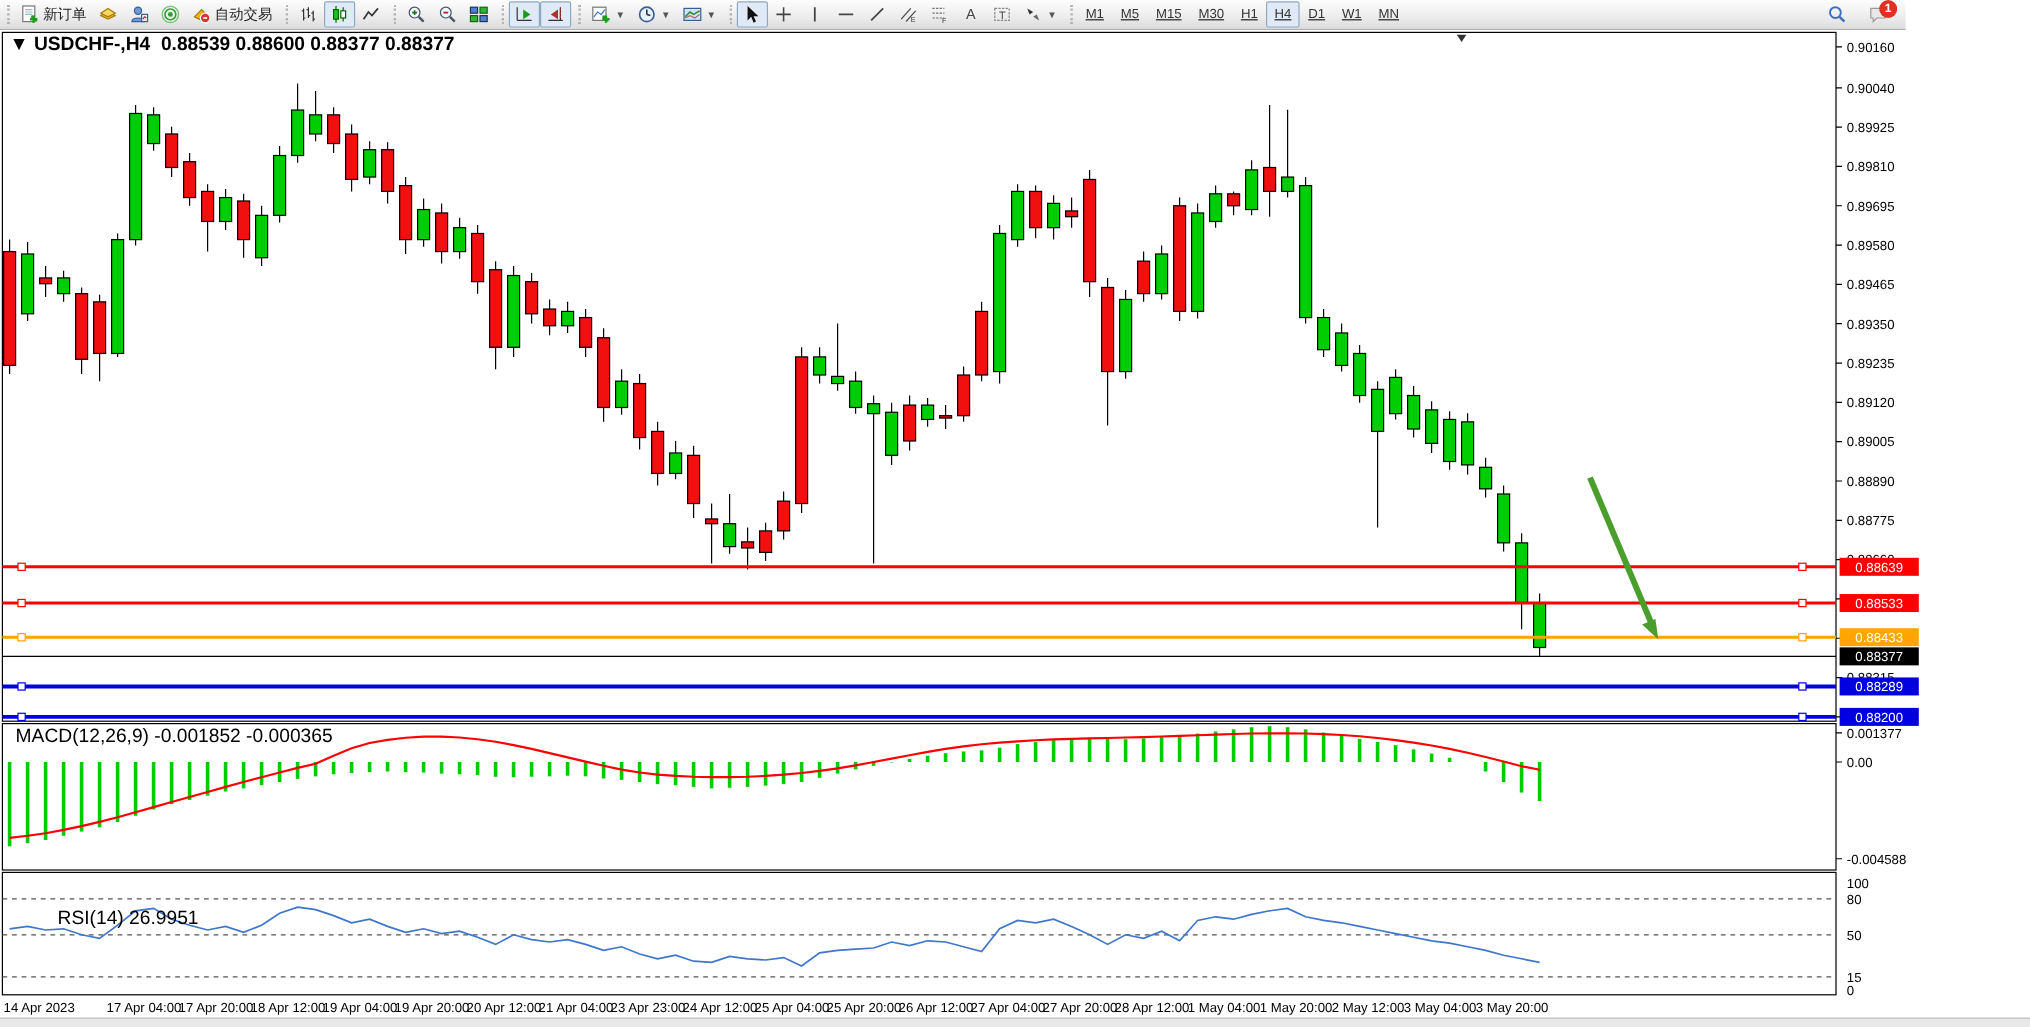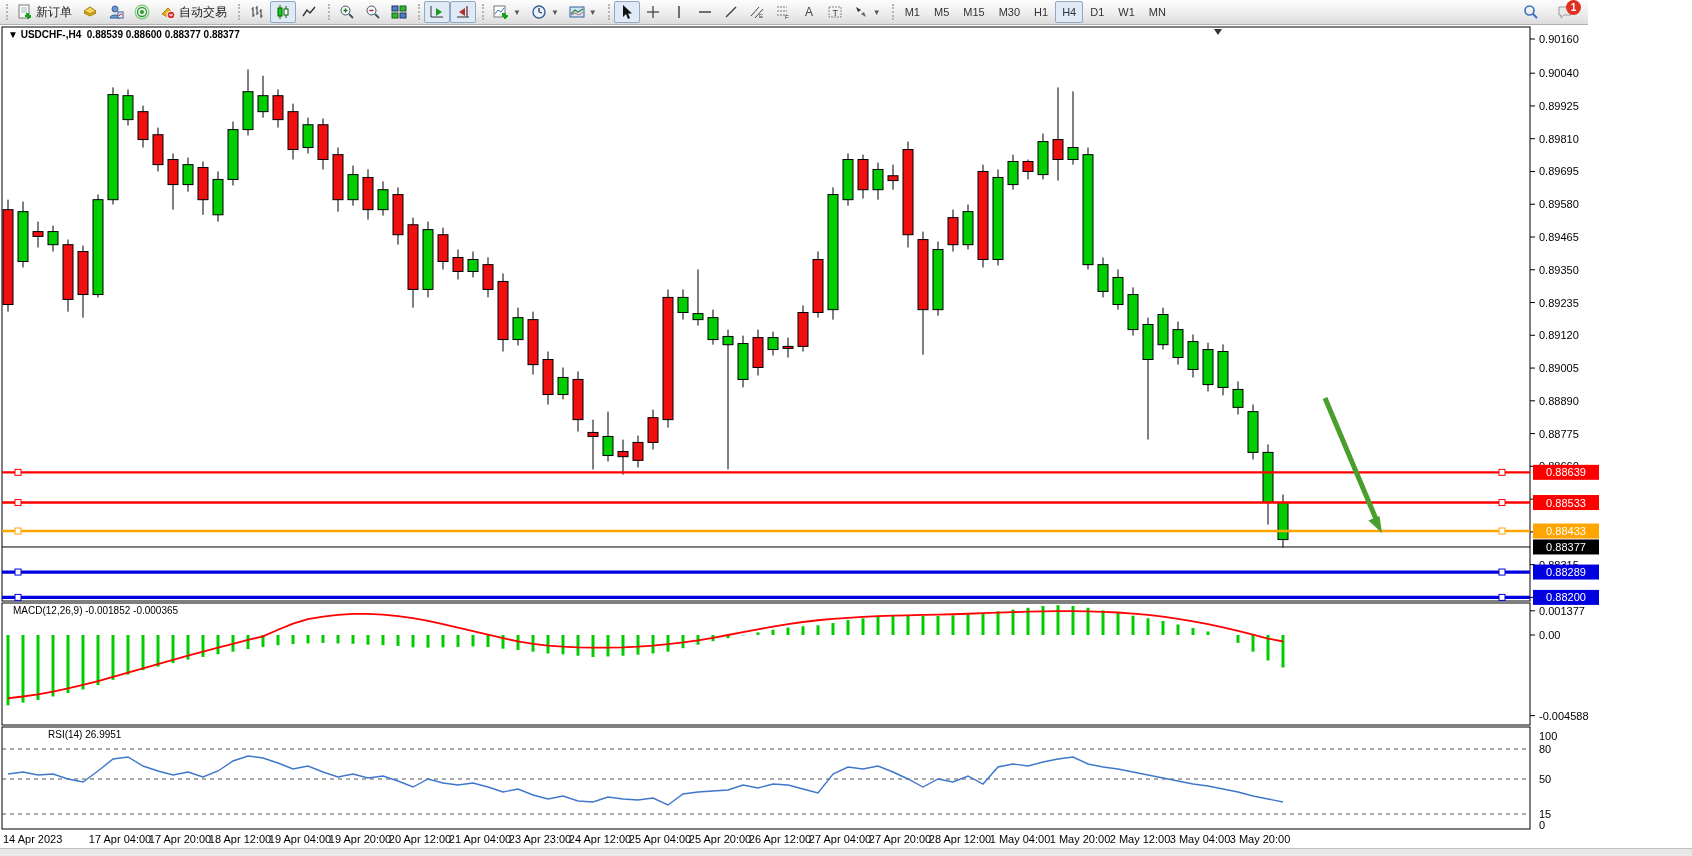--- a/index.html
+++ b/index.html
@@ -15,24 +15,24 @@
   .tbtn.pressed { background:#dfeaf6; border:1px solid #8fa8c4; }
   .tbtn svg { display:block; }
   .tflabel { font-size:11px; color:#333; padding:2px 6px; }
   .caret { font-size:8px; color:#555; margin-left:1px; }
   #tb-right { margin-left:auto; display:flex; align-items:center; gap:8px; padding-right:10px; }
   .badge { width:15px; height:15px; border-radius:50%; background:#e03022; color:#fff;
     font-size:10px; font-weight:bold; display:flex; align-items:center; justify-content:center; }
   
   #chartwrap { position:absolute; left:0; top:25px; width:1692px; height:825px; background:#fff; }
   #chart-svg { position:absolute; left:0; top:0; }
-  .overlay-label { position:absolute; font-size:10px; color:#000; z-index:5; white-space:pre; }
+  .overlay-label { position:absolute; font-size:16px; color:#000; z-index:5; white-space:pre; }
   #title-label { left:8px; top:4px; }
   #macd-label { left:13px; top:580px; }
-  #rsi-label  { left:8px; top:704px;padding-left:40px; }
+  #rsi-label  { left:8px; top:732px;padding-left:40px; }
   #statusbar { position:absolute; left:0; top:848px; width:1692px; height:8px; background:#e8e8e8;
     border-top:1px solid #c0c0c0; }
 </style>
 </head>
 <body>
 
 <div id="toolbar">
   <span class="handle"></span>
   <div class="tbtn">
     <span>
@@ -281,21 +281,21 @@
     <span>
       <svg width="16" height="16">
           <path d="M3 3 L8 6 L5 8 Z" fill="#333"></path>
           <path d="M13 13 L8 10 L11 8 Z" fill="#666"></path>
         </svg>
     </span>
     <span class="caret">▼</span>
   </div>
 
   <span class="handle"></span>
-  <div id="tf-group" style="display:flex;align-items:center;">
+  <div id="tf-group" style="display:flex;align-items:center;text-decoration:underline;">
       <span class="tflabel tbtn">M1</span>
       <span class="tflabel tbtn">M5</span>
       <span class="tflabel tbtn">M15</span>
       <span class="tflabel tbtn">M30</span>
       <span class="tflabel tbtn">H1</span>
       <span class="tflabel tbtn pressed">H4</span>
       <span class="tflabel tbtn">D1</span>
       <span class="tflabel tbtn">W1</span>
       <span class="tflabel tbtn">MN</span>
     </div>

